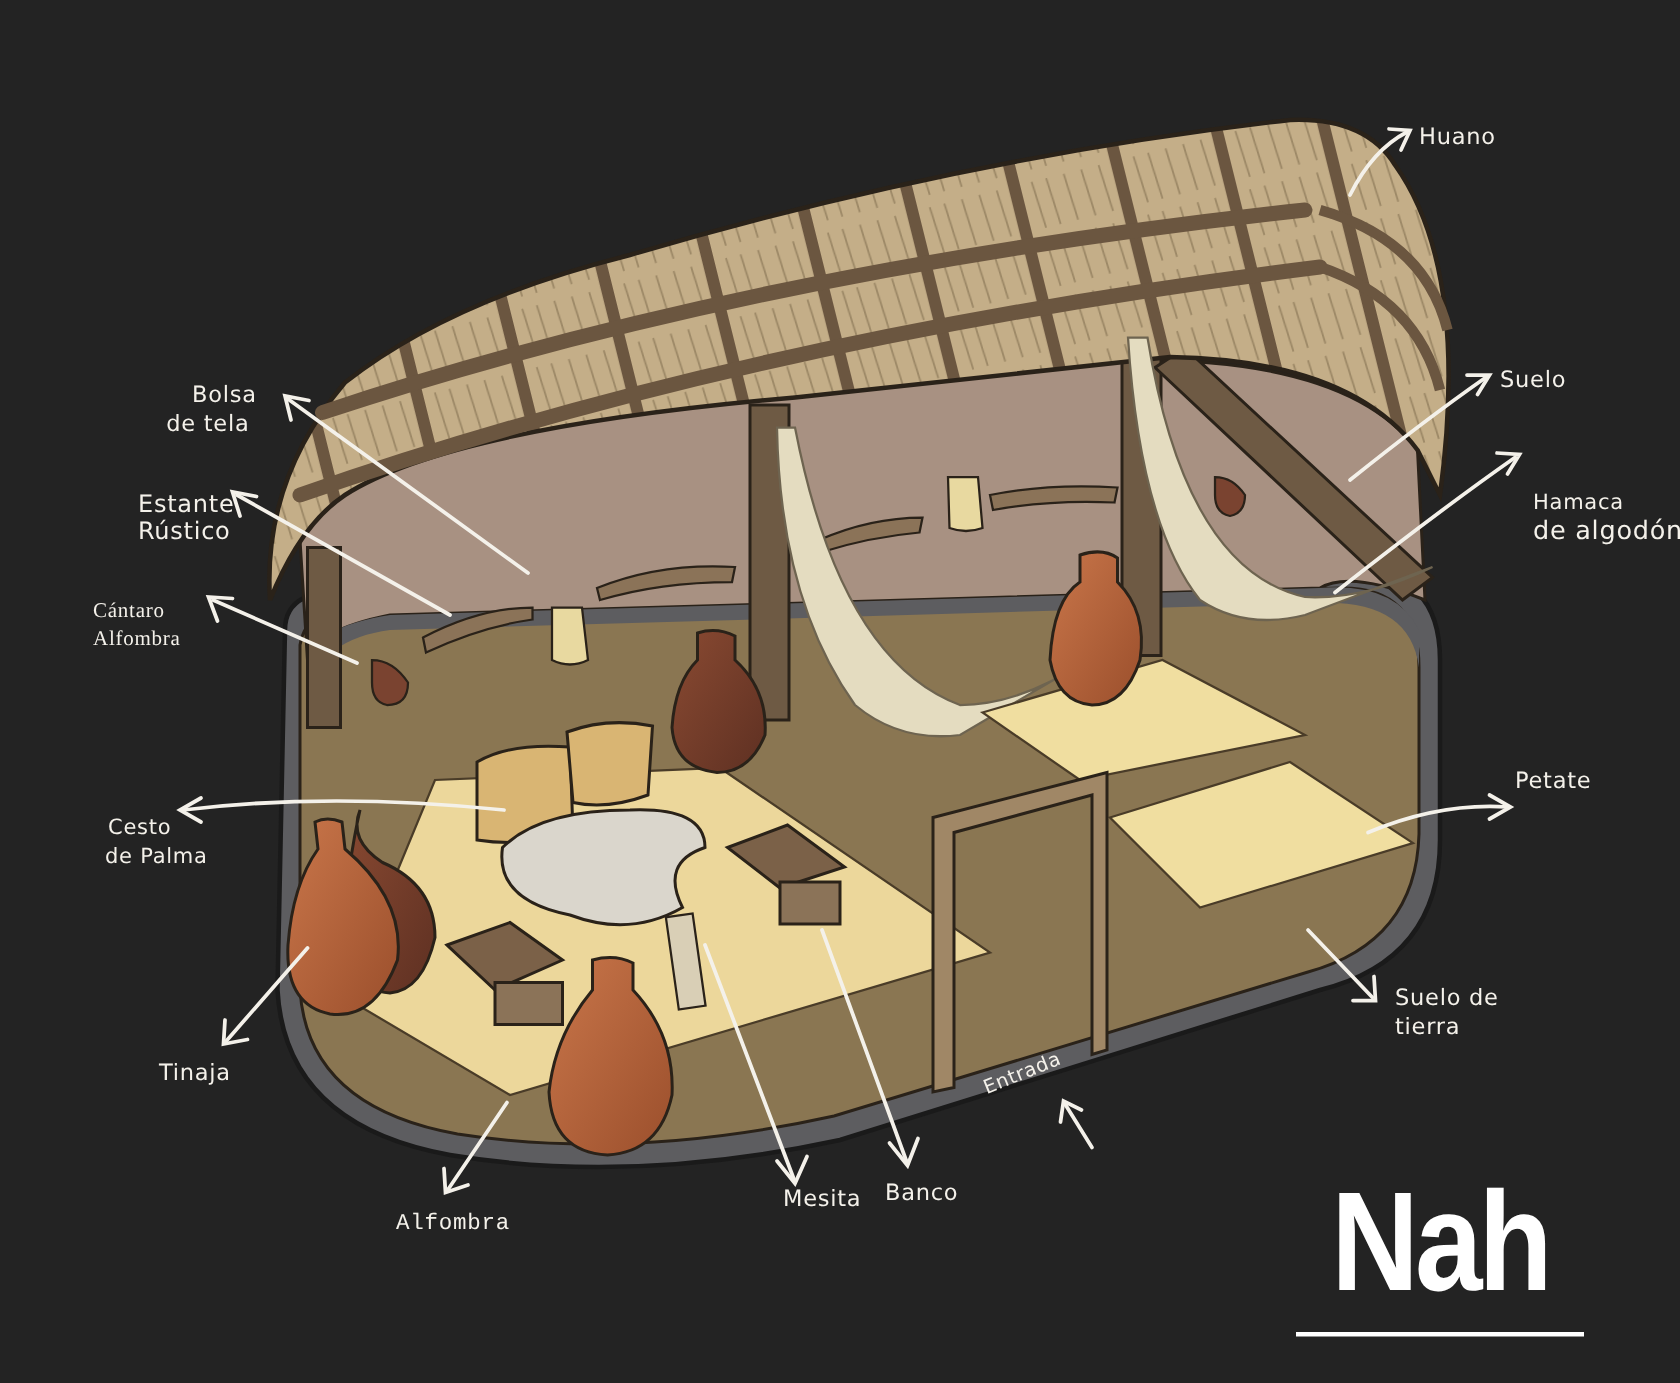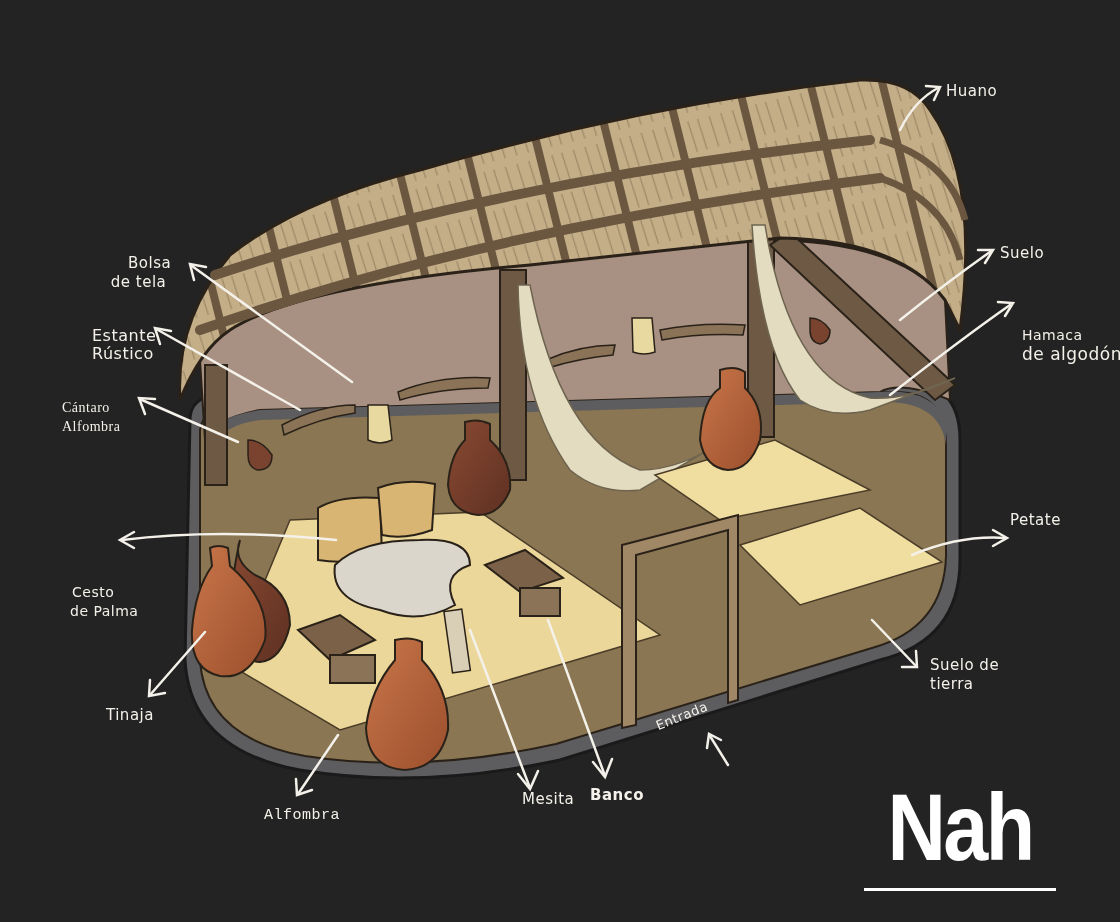--- a/index.html
+++ b/index.html
@@ -161,28 +161,28 @@
   <span class="l2" style="margin-left:-22px;text-align:center;">de tela</span>
 </div>
 <div class="label" style="left:92px;top:327px;font-size:16px;line-height:18px;">
   <span class="l2">Estante</span>
   <span class="l2">Rústico</span>
 </div>
 <div class="label" style="left:62px;top:398px;font-size:14px;font-family:Liberation Serif, serif;">
   <span class="l2">Cántaro</span>
   <span class="l2">Alfombra</span>
 </div>
-<div class="label" style="left:72px;top:543px;font-size:14px;margin-top:40px;">
+<div class="label" style="left:72px;top:543px;font-size:14px;">
   <span class="l2">Cesto</span>
   <span class="l2" style="margin-left:-2px;">de Palma</span>
 </div>
 <div class="label" style="left:106px;top:706px;">Tinaja</div>
 <div class="label" style="left:264px;top:806px;font-family:Liberation Mono, monospace;">Alfombra</div>
 <div class="label" style="left:522px;top:790px;">Mesita</div>
-<div class="label" style="left:590px;top:786px;font-weight:bold;">Banco</div>
+<div class="label" style="left:590px;top:786px;">Banco</div>
 <div class="label entrada" style="left:660px;top:716px;font-size:13px;">Entrada</div>
 <div class="label" style="left:1010px;top:511px;">Petate</div>
 <div class="label" style="left:930px;top:656px;">
   <span class="l2">Suelo de</span>
   <span class="l2">tierra</span>
 </div>
 
 <div class="title">Nah</div>
 <div class="title-rule"></div>
 

